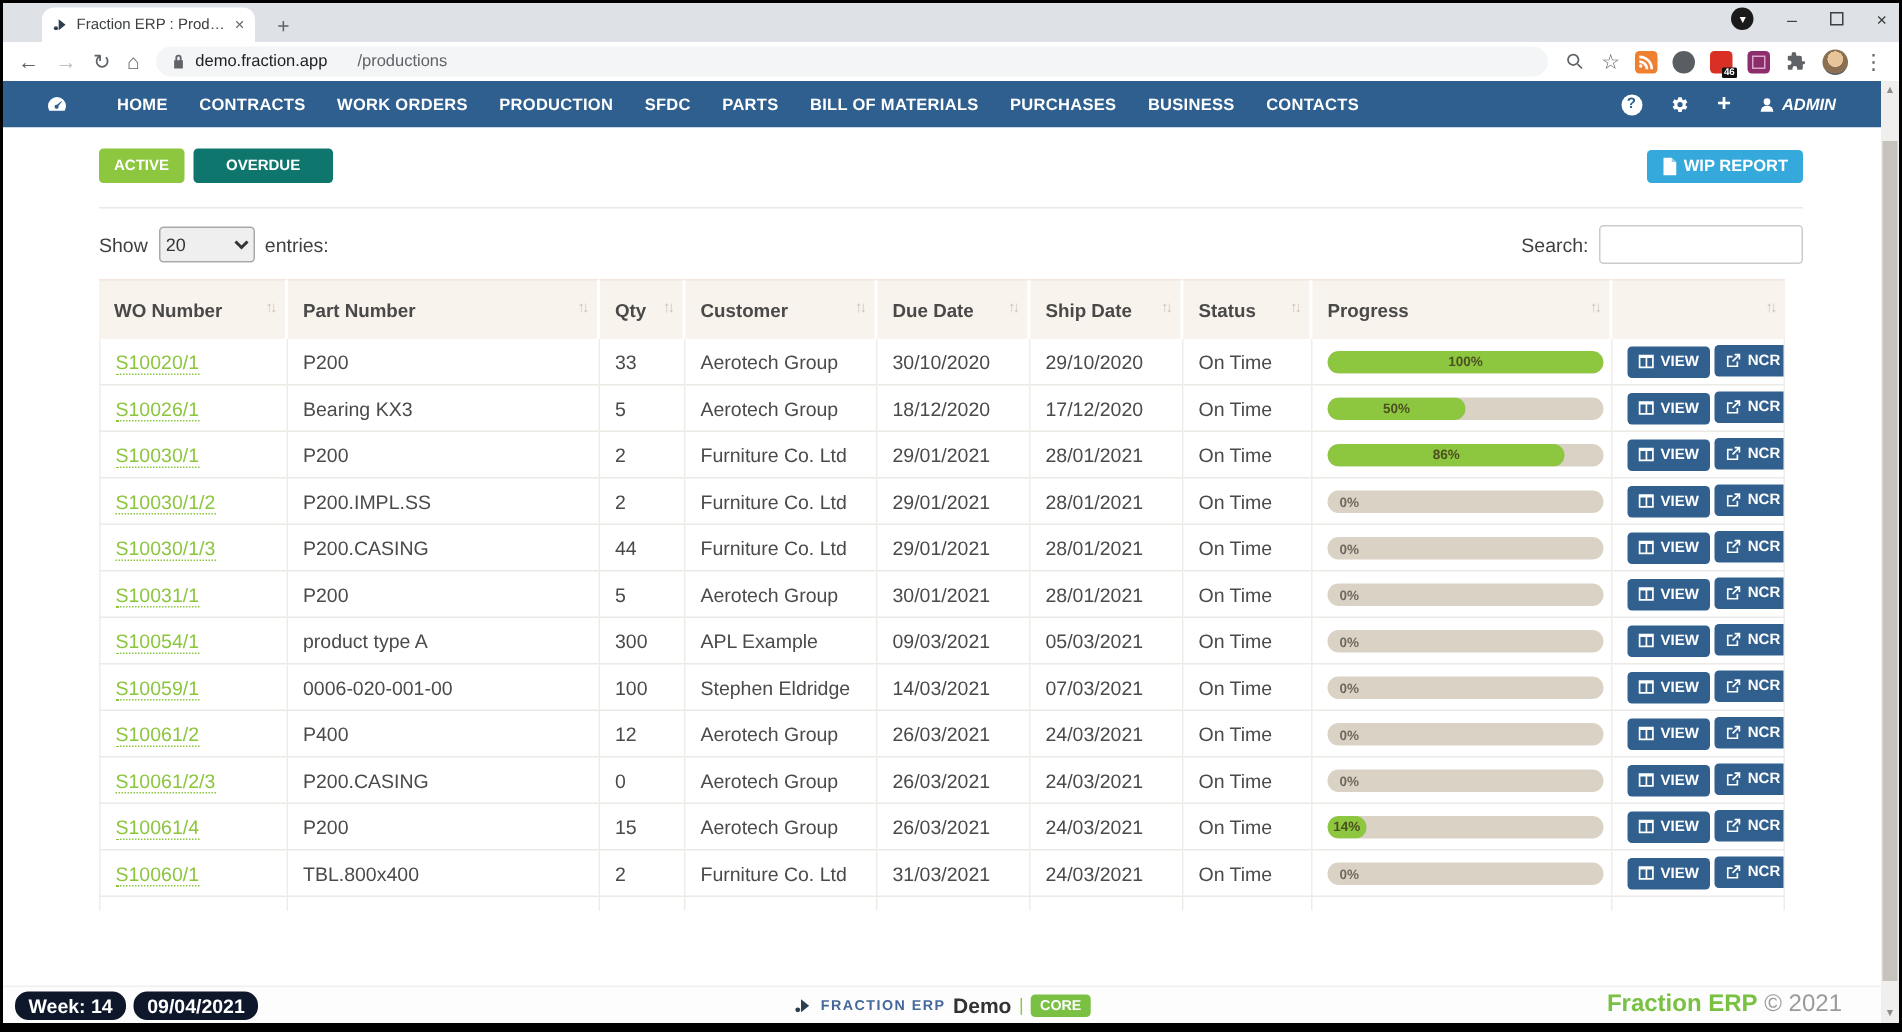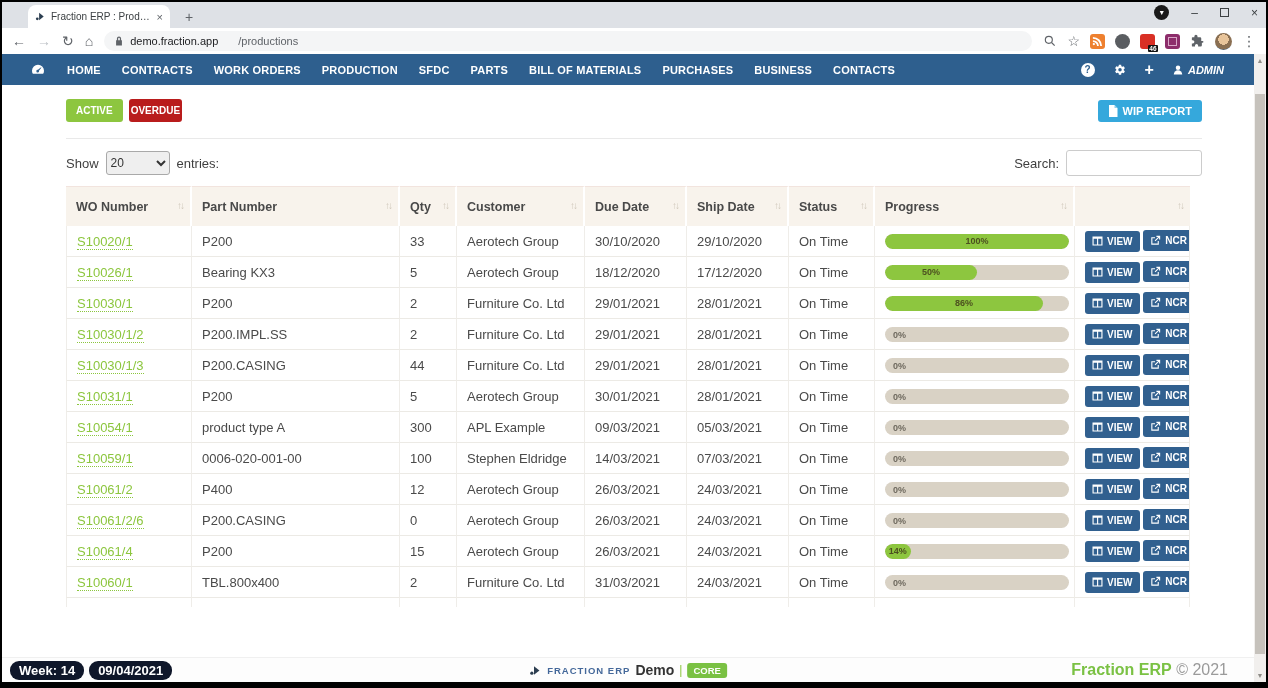--- a/index.html
+++ b/index.html
@@ -29,36 +29,36 @@
   .ext-rss { background:#ee802f; }
   .ext-rss svg { position:absolute; inset:2px; }
   .ext-circle { border-radius:50%; background:#5a5d61; }
   .ext-red { background:#d93025; }
   .ext-badge { position:absolute; right:-3px; bottom:-3px; background:#111; color:#fff; font-size:6.5px; font-weight:bold; padding:0 1.5px; border-radius:1px; }
   .ext-purple { background:#8d2d6b; }
   .ext-purple::after { content:""; position:absolute; inset:3px; border:1.5px solid #d9a7c7; }
   .avatar { width:17px; height:17px; border-radius:50%; background:radial-gradient(circle at 50% 38%, #e8c49a 0 38%, #8a6f52 39% 70%, #55606b 71%); }
 
   
-  .appnav { height:31px; background:#2e5f8e; display:flex; align-items:center; padding:0 0 0 28px; gap:21px; position:relative; }
+  .appnav { height:31px; background:#2e5f8e; display:flex; align-items:center; padding:0 0 0 28px; gap:32px; position:relative; }
   .appnav-item { color:#fff; font-size:11px; font-weight:bold; letter-spacing:.2px; white-space:nowrap; }
   .appnav-right { position:absolute; right:42px; display:flex; align-items:center; gap:18px; }
   .help-circle { width:14px; height:14px; border-radius:50%; background:#fff; color:#2e5f8e; font-size:10px; font-weight:bold; display:flex; align-items:center; justify-content:center; }
   .plus-glyph { color:#fff; font-size:16px; font-weight:bold; line-height:1; }
   .admin-chip { display:flex; align-items:center; gap:4px; color:#fff; font-size:11px; font-weight:bold;font-style:italic; }
 
   
   .content { position:relative; background:#fff; height:598px; overflow:hidden; }
   .title-row { margin:24px 64px 0; display:flex; align-items:center; gap:10px; }
   .page-title { font-size:26px; color:#4b4b4b; font-weight:normal; }
   .status-pill { background:#ef8c3d; color:#fff; font-size:13px; font-weight:bold; padding:4px 14px; border-radius:14px; }
   .filter-row { margin:14px 64px 0; display:flex; align-items:center; gap:6px; }
   .btn { border:none; border-radius:3px; color:#fff; font-weight:bold; font-family:inherit; cursor:pointer; }
   .btn-active { background:#8dc63f; font-size:10px; padding:6px 10px; }
-  .btn-overdue { background:#b91c1c; font-size:10px; padding:6px 2px; }
+  .btn-overdue { background:#0f766e; font-size:10px; padding:6px 22px; }
   .btn-wip { background:#35a8dc; font-size:11px; padding:5px 10px; margin-left:auto; display:inline-flex; align-items:center; gap:5px; }
   .hr { margin:16px 64px 0; border-top:1px solid #e9e9e9; }
   .controls-row { margin:11px 64px 0; display:flex; align-items:center; font-size:13px; color:#3f3f3f; }
   .page-size { margin:0 7px; width:64px; height:24px; font-size:12px; color:#333; border:1px solid #a9a9a9; border-radius:3px; font-family:inherit; }
   .search-wrap { margin-left:auto; display:flex; align-items:center; gap:7px; }
   .search-input { width:136px; height:26px; border:1px solid #ccc; border-radius:3px; font-family:inherit; font-size:13px; padding:0 6px; }
 
   
   .wo-table { margin:10px 64px 0; border-collapse:separate; border-spacing:0; width:1124px; table-layout:fixed; font-size:13px; color:#4a4a4a; }
   .wo-table th { background:#f8f3ec; font-size:12.5px; font-weight:bold; color:#494949; text-align:left; height:40px; padding:0 6px 0 10px; border-right:2px solid #fff; border-top:1px solid #f2e4de; position:relative; }
@@ -461,21 +461,21 @@
                 </svg>
                 <span>VIEW</span>
               </button> <button class="btn btn-ncr">
                 <svg width="11" height="11" viewBox="0 0 24 24">
                   <path d="M18 13v7H4V6h7M14 3h7v7M21 3 11 13" fill="none" stroke="#fff" stroke-width="2.4"></path>
                 </svg>
                 <span>NCR</span>
               </button></td>
           </tr>
           <tr>
-            <td><a class="wo-link" href="#">S10061/2/6</a></td>
+            <td><a class="wo-link" href="#">S10061/2/3</a></td>
             <td>P200.CASING</td>
             <td>0</td>
             <td>Aerotech Group</td>
             <td>26/03/2021</td>
             <td>24/03/2021</td>
             <td>On Time</td>
             <td>
               <div class="pbar">
                 <span class="pbar-label zero">0%</span>
               </div>

